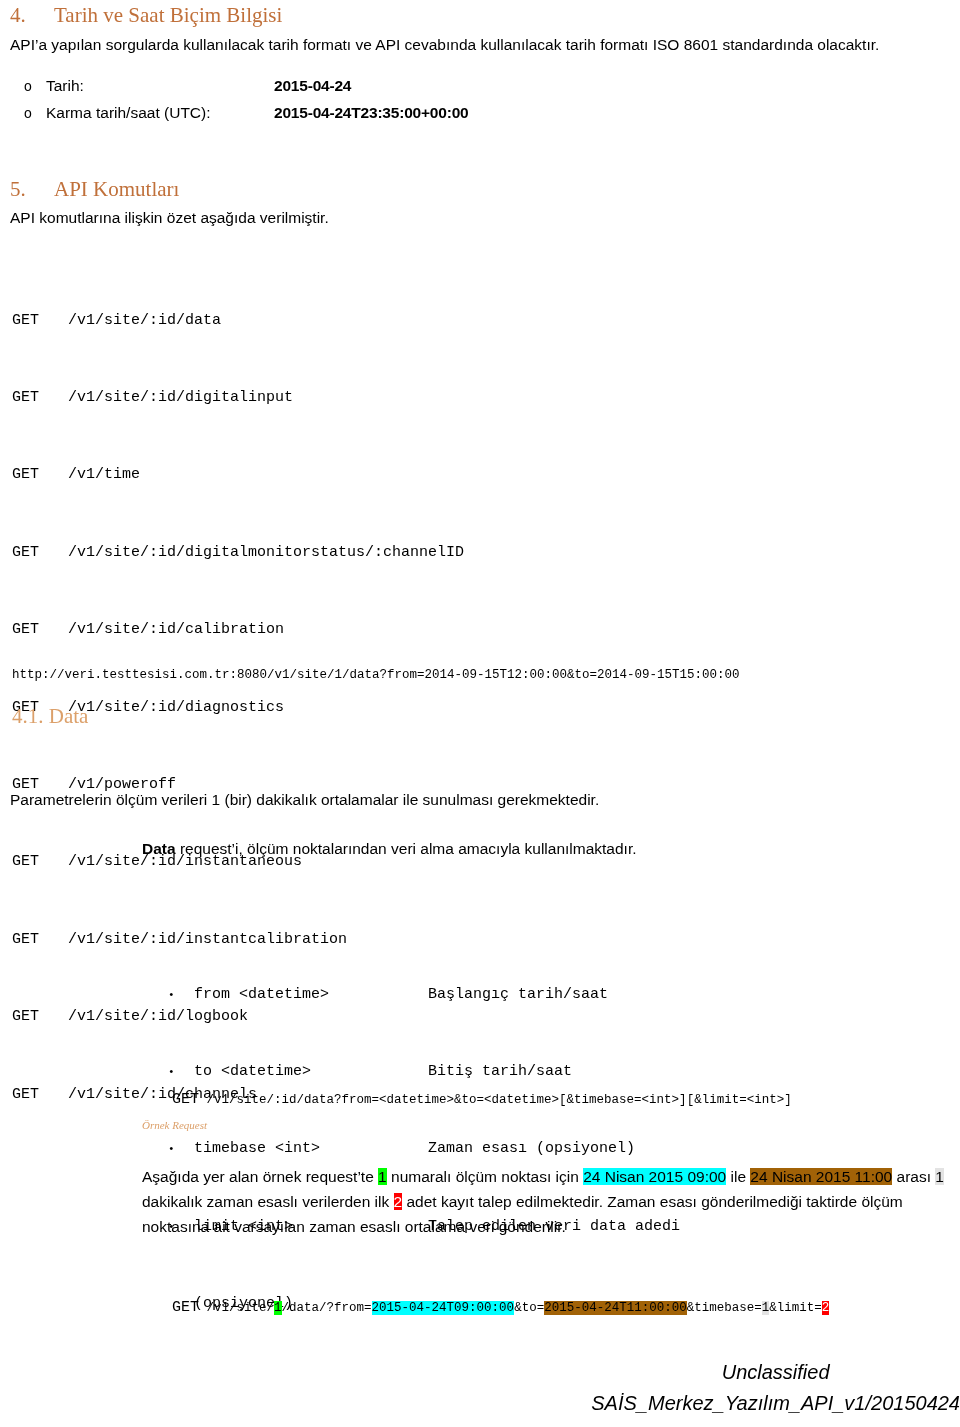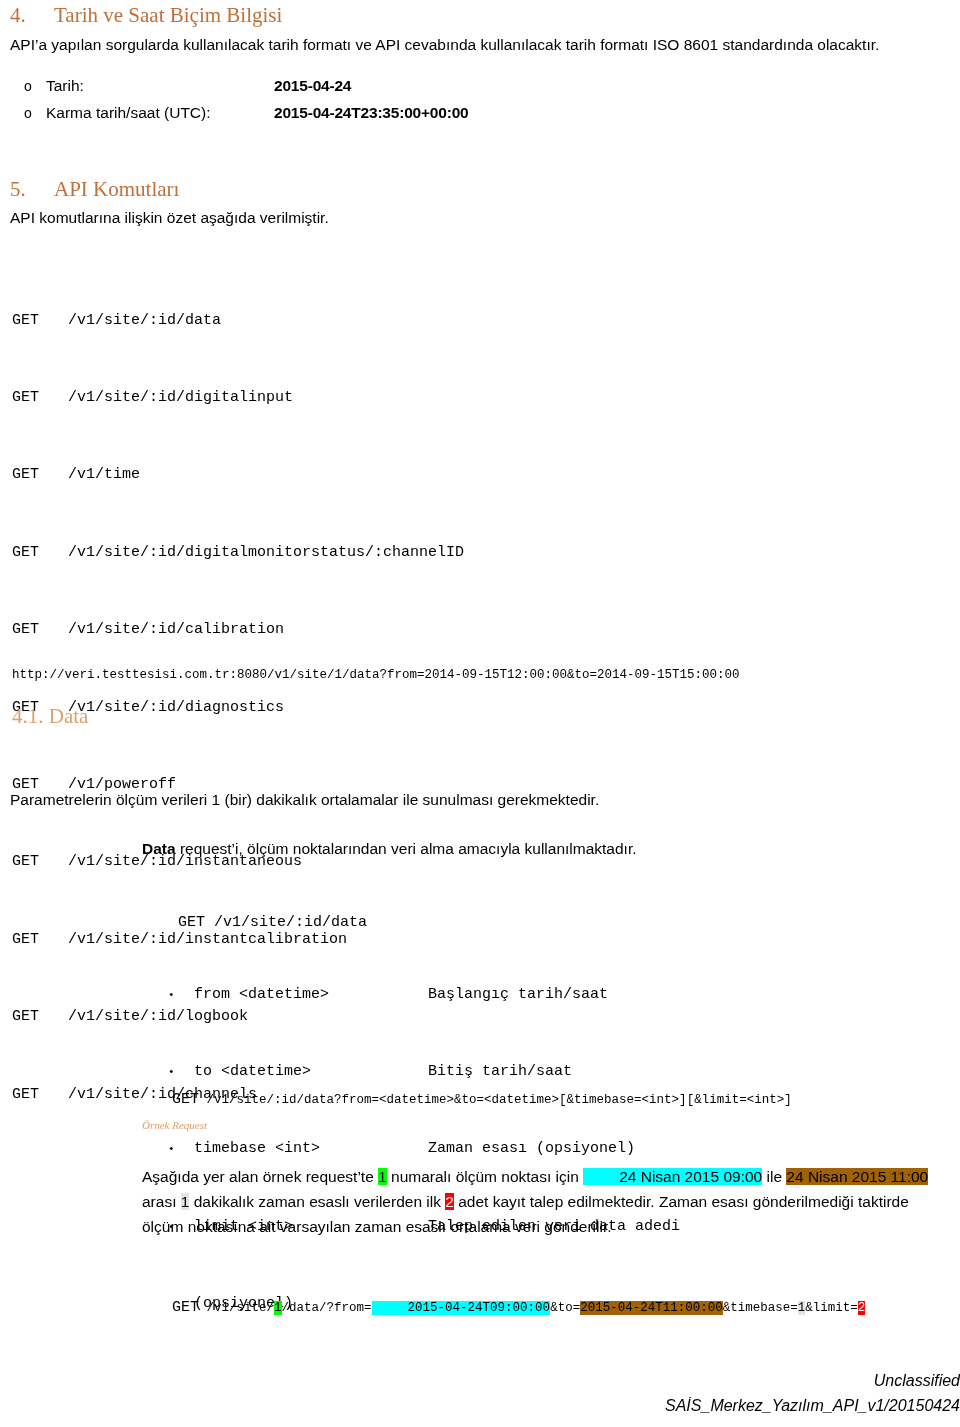--- a/index.html
+++ b/index.html
@@ -88,32 +88,32 @@
   .endpoints .verb { width: 56px; flex: 0 0 56px; }
 
   
   .plist { margin: 0; padding: 0; list-style: none; }
   .plist li { display: flex; align-items: baseline; }
   .plist .dot { width: 26px; flex:0 0 26px; font-size: 11px; line-height: 1.72; }
   .plist .pname { width: 234px; flex: 0 0 234px; }
 
   
   .hl-green   { background: #00FF00; }
-  .hl-cyan    { background: #00FFFF; padding-left: 36px; }
+  .hl-cyan    { background: #00FFFF; }
   .hl-magenta { background: #a16207; }
   .hl-gray    { background: #E3E3E3; }
   .hl-red     { background: #FF0000; color: #FFFFFF; }
 
   
   .footer {
     position: absolute;
     right: 0;
     bottom: 8px;
-    text-align: right;
-    font-size: 16px;
+    text-align: center;
+    font-size: 20px;
     font-style: italic;
     line-height: 1.55;
     color: #000;
   }
 
   
   .abs { position: absolute; }
 </style>
 </head>
 <body>
@@ -200,23 +200,20 @@
   <div class="abs mono-sm" style="left:12px; top:665px; width:940px;">http://veri.testtesisi.com.tr:8080/v1/site/1/data?from=2014-09-15T12:00:00&amp;to=2014-09-15T15:00:00</div>
 
   <div class="abs h2" style="left:12px; top:703px;">4.1. Data</div>
 
   <div class="abs para" style="left:10px; top:787px; width:920px;">Parametrelerin ölçüm verileri 1 (bir) dakikalık ortalamalar ile sunulması gerekmektedir.</div>
 
   <div class="abs para" style="left:142px; top:836px; width:790px;">
     <span class="b">Data</span><span> request’i, ölçüm noktalarından veri alma amacıyla kullanılmaktadır.</span>
   </div>
 
-  <div class="abs mono" style="left:142px; top:884px;">
-    <span class="verb">GET</span><span> </span><span>/v1/site/:id/data</span>
-  </div>
 
   <ul class="abs plist mono" style="left:168px; top:930px; width:780px;">
     <li>
       <span class="dot">•</span>
       <span class="pname">from &lt;datetime&gt;</span>
       <span>Başlangıç tarih/saat</span>
     </li>
     <li>
       <span class="dot">•</span>
       <span class="pname">to &lt;datetime&gt;</span>

